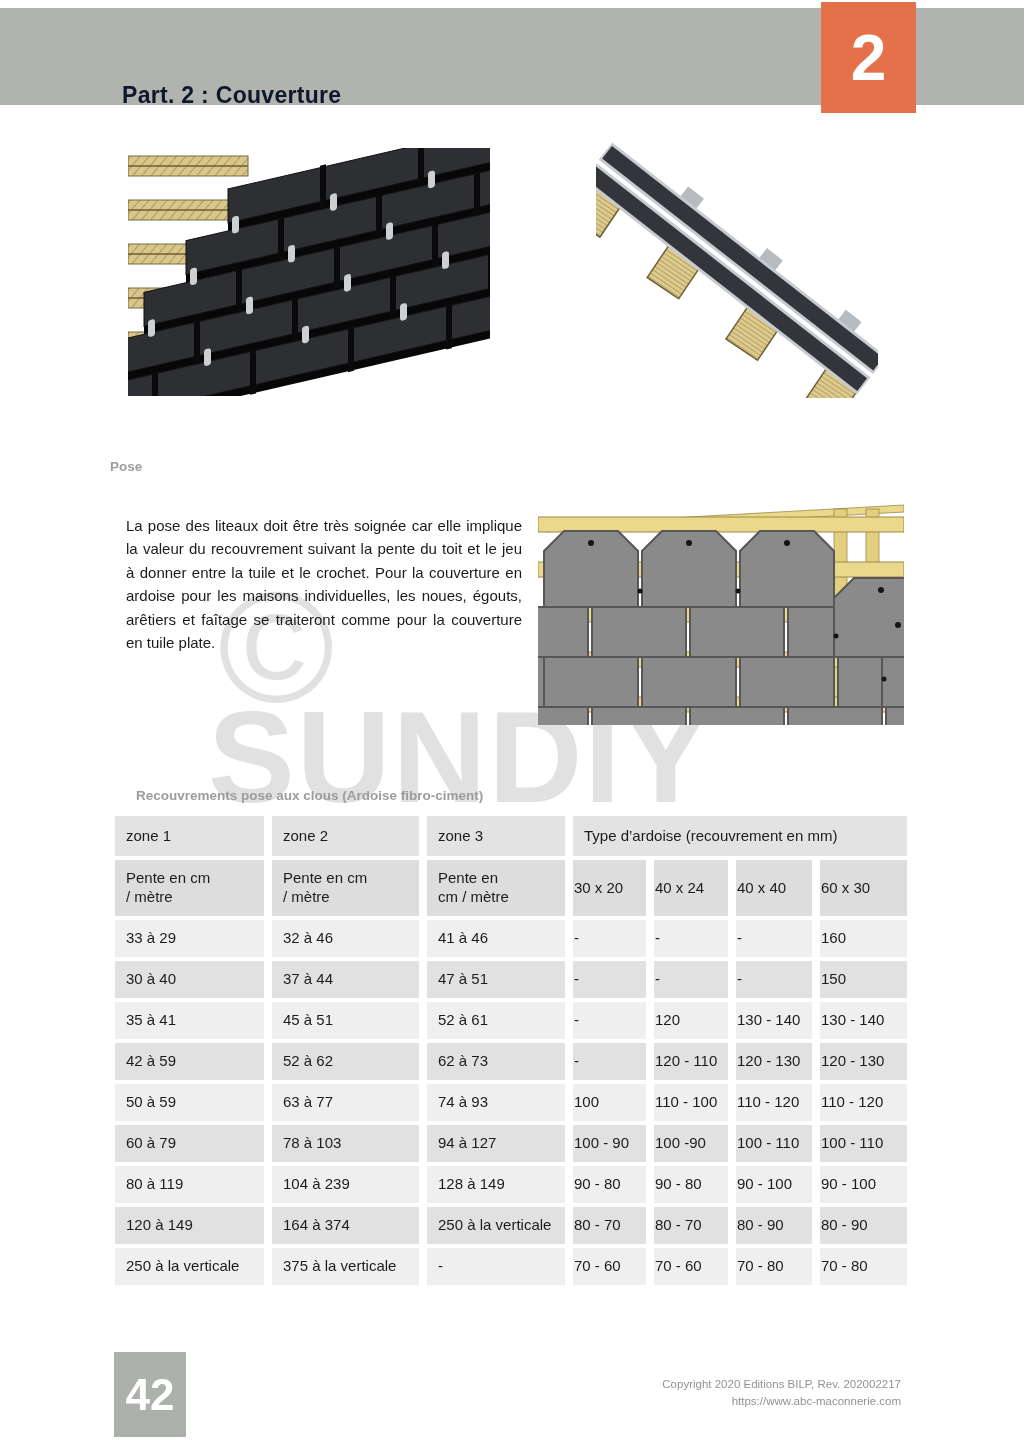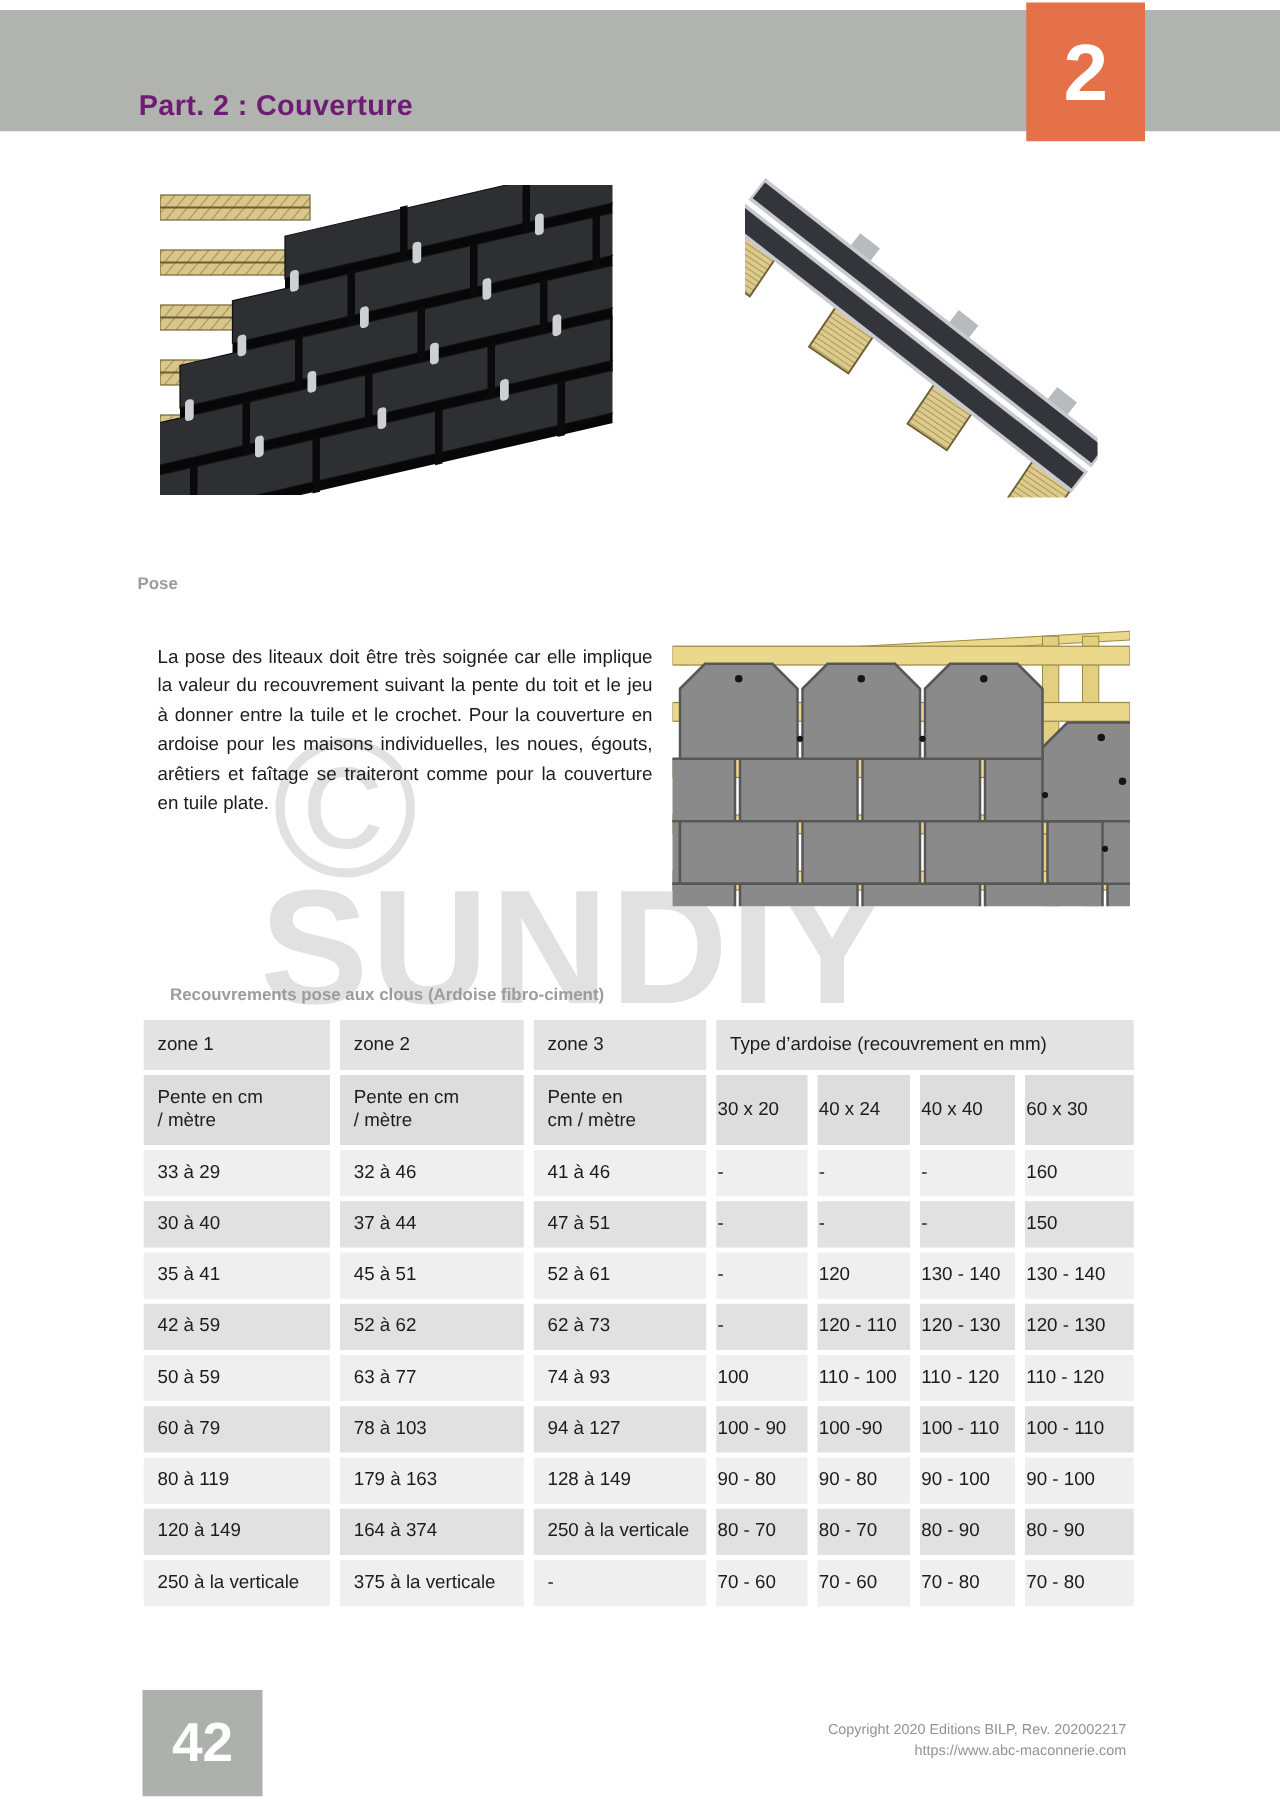--- a/index.html
+++ b/index.html
@@ -1,22 +1,22 @@
 <!DOCTYPE html>
 <html><head>
 <meta charset="utf-8">
 <style>
   html,body{margin:0;padding:0;background:#ffffff;}
   .page{position:relative;width:1024px;height:1449px;background:#ffffff;overflow:hidden;
         font-family:"Liberation Sans","DejaVu Sans",sans-serif;}
 
   
   .banner{position:absolute;left:0;top:8px;width:1024px;height:97px;background:#b1b4ae;}
-  .banner-title{position:absolute;left:110px;top:62px;margin:1px;font-size:23px;font-weight:bold;
-        color:#701a75;letter-spacing:0.3px;}
+  .banner-title{position:absolute;left:110px;top:62px;margin:12px;font-size:23px;font-weight:bold;
+        color:#0f172a;letter-spacing:0.3px;}
   .chapter-box{position:absolute;left:821px;top:2px;width:95px;height:111px;background:#e5714b;
         display:flex;align-items:center;justify-content:center;}
   .chapter-box span{color:#ffffff;font-size:64px;font-weight:bold;}
 
   
   .wm-symbol{position:absolute;left:218px;top:568px;font-size:158px;color:#e1e1e1;line-height:1;}
   .wm-text{position:absolute;left:208px;top:692px;font-size:130px;font-weight:bold;
         letter-spacing:2px;color:#e1e1e1;line-height:1;}
 
   
@@ -40,21 +40,21 @@
   .cell{display:flex;align-items:center;padding-left:11px;line-height:1.25;}
   .cell.n{padding-left:1px;}
   .hd1{background:#e3e3e3;}
   .hd2{background:#dddddd;}
   .light{background:#efefef;}
   .dark{background:#e1e1e1;}
   .span4{grid-column:4 / -1;}
   .pente{padding-right:48px;}
 
   
-  .pagenum-box{position:absolute;left:114px;top:1352px;width:96px;height:85px;background:#adb1ab;
+  .pagenum-box{position:absolute;left:114px;top:1352px;width:72px;height:85px;background:#adb1ab;
         display:flex;align-items:center;justify-content:center;text-align:center;}
   .pagenum-box span{color:#ffffff;font-size:44px;font-weight:bold;}
   .copyright{position:absolute;right:123px;top:1376px;text-align:right;font-size:11.5px;
         line-height:17px;color:#909494;}
 </style>
 </head>
 <body>
 
 <div class="page">
 
@@ -289,21 +289,21 @@
 
     <div class="cell dark w">60 à 79</div>
     <div class="cell dark w">78 à 103</div>
     <div class="cell dark w">94 à 127</div>
     <div class="cell dark n">100 - 90</div>
     <div class="cell dark n">100 -90</div>
     <div class="cell dark n">100 - 110</div>
     <div class="cell dark n">100 - 110</div>
 
     <div class="cell light w">80 à 119</div>
-    <div class="cell light w">179 à 163</div>
+    <div class="cell light w">104 à 239</div>
     <div class="cell light w">128 à 149</div>
     <div class="cell light n">90 - 80</div>
     <div class="cell light n">90 - 80</div>
     <div class="cell light n">90 - 100</div>
     <div class="cell light n">90 - 100</div>
 
     <div class="cell dark w">120 à 149</div>
     <div class="cell dark w">164 à 374</div>
     <div class="cell dark w">250 à la verticale</div>
     <div class="cell dark n">80 - 70</div>

